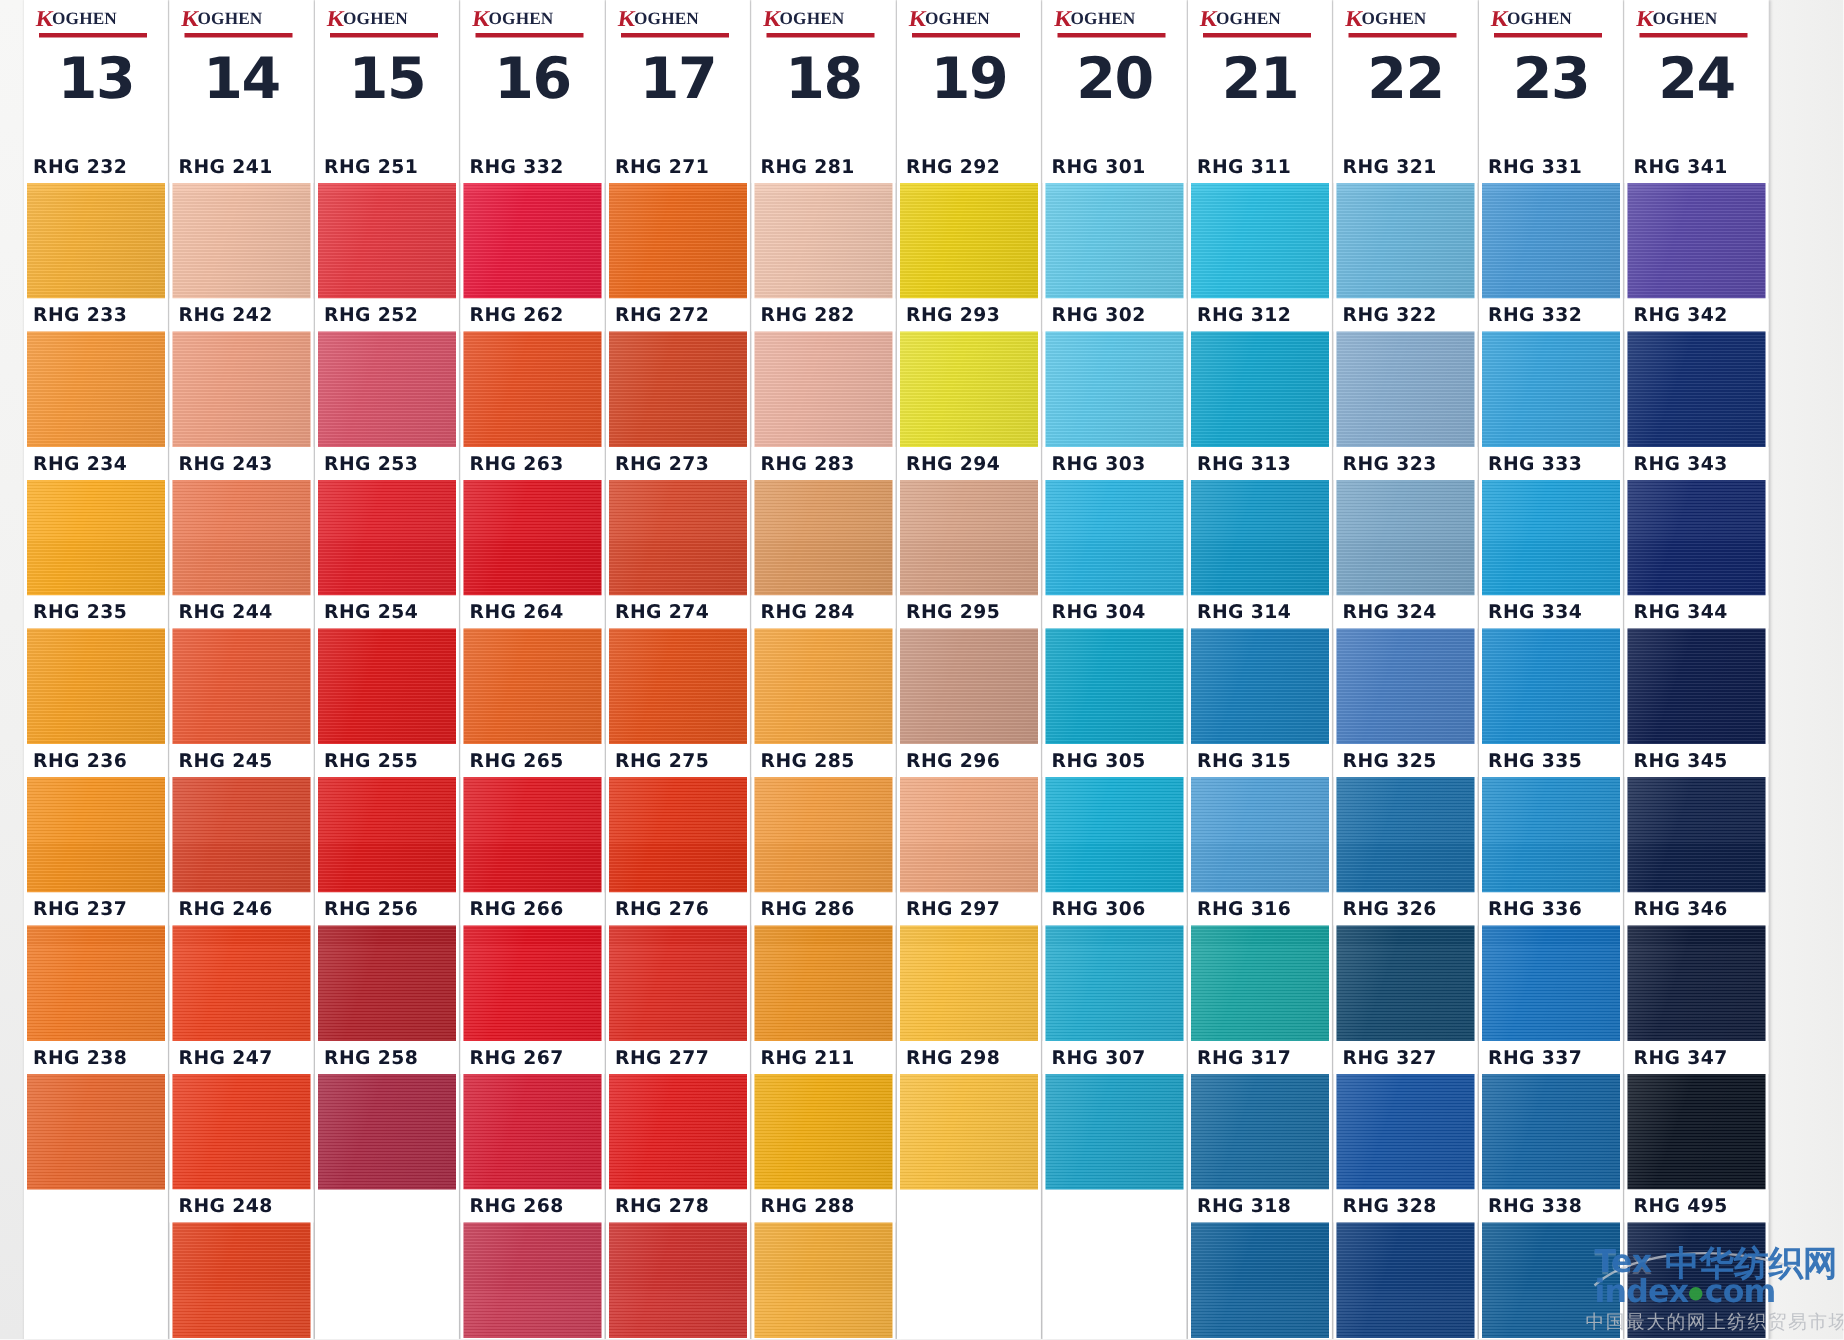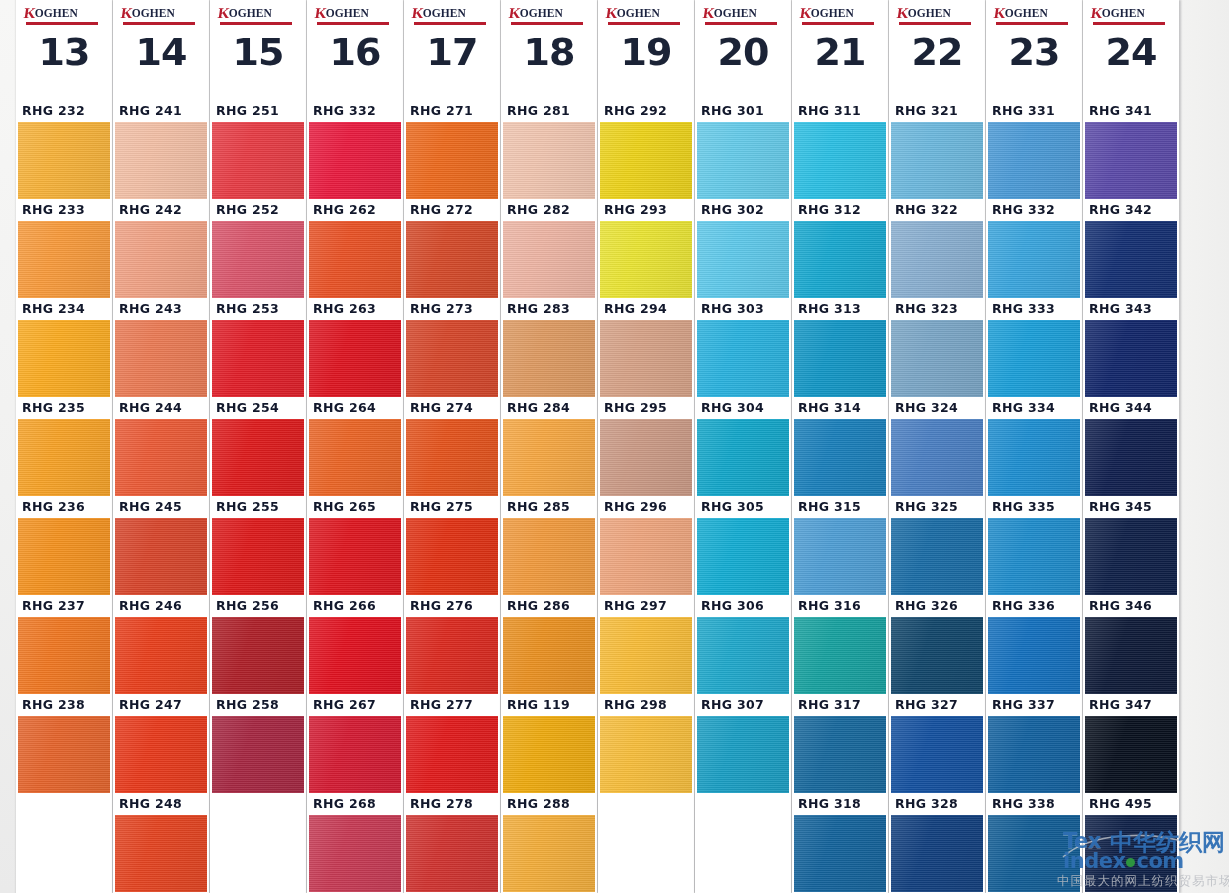--- a/index.html
+++ b/index.html
@@ -414,21 +414,21 @@
         </div>
         <div class="cell">
           <div class="cell-label">RHG 285</div>
           <div class="swatch" style="background: rgb(240, 154, 62);"></div>
         </div>
         <div class="cell">
           <div class="cell-label">RHG 286</div>
           <div class="swatch" style="background: rgb(233, 145, 34);"></div>
         </div>
         <div class="cell">
-          <div class="cell-label">RHG 119</div>
+          <div class="cell-label">RHG 211</div>
           <div class="swatch" style="background: rgb(237, 170, 16);"></div>
         </div>
         <div class="cell">
           <div class="cell-label">RHG 288</div>
           <div class="swatch" style="background: rgb(242, 173, 59);"></div>
         </div>
       </div>
       <div class="strip">
         <div class="strip-head">
           <div class="logo"><span class="k">K</span><span class="rest">OGHEN</span><span class="bar"></span></div>

